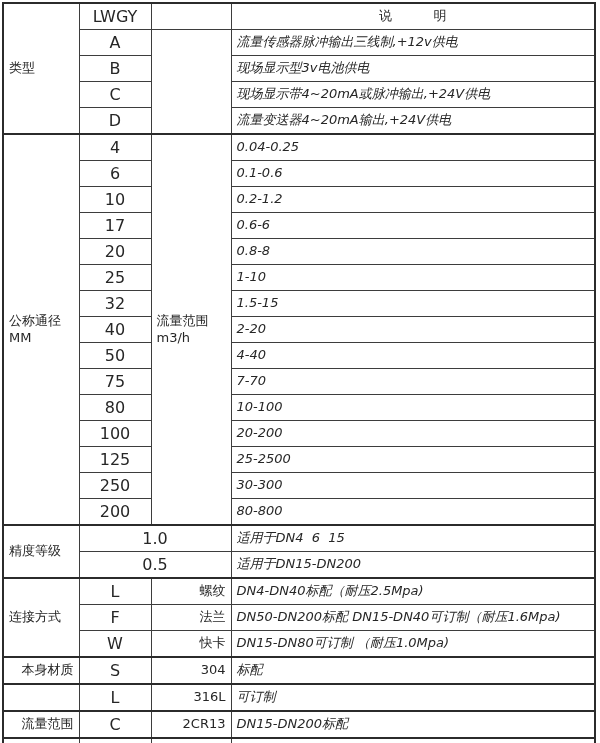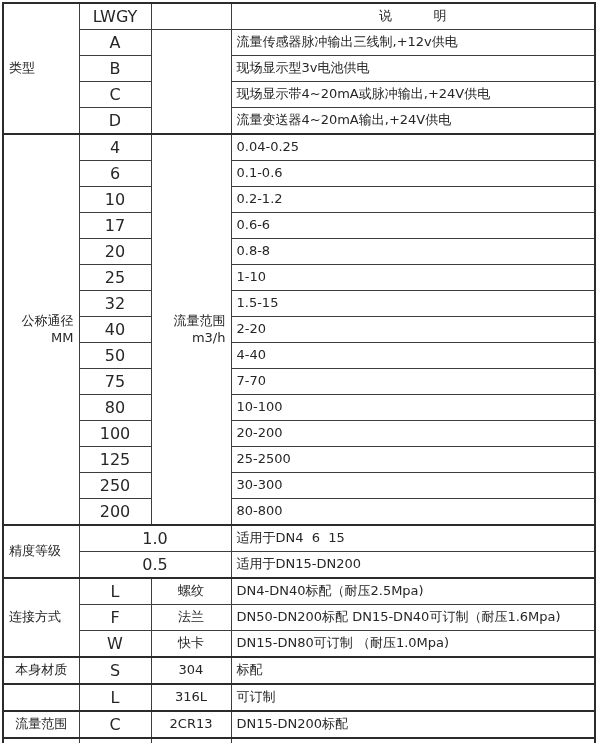--- a/index.html
+++ b/index.html
@@ -29,25 +29,25 @@
     padding: 1px 5px;
     height: 23px;
     overflow: hidden;
     vertical-align: middle;
     background: #ffffff;
   }
   
   tr.sec td { border-top-width: 2px; border-top-color: #2b2b2b; }
 
   .center  { }
-  .left    { text-align: center; }
+  .left    { text-align: right; }
   .code    { text-align: center; font-size: 16px; }
   .pre     { white-space: pre; text-align: center; }
-  .two-line div { text-align: right; }
-  .desc    { white-space: pre; }
+  .two-line div { text-align: left; }
+  .desc    { white-space: pre; font-style: italic; }
 </style>
 </head>
 <body>
 
 <table class="spec-table">
   <colgroup>
     <col style="width:76px">
     <col style="width:72px">
     <col style="width:80px">
     <col style="width:364px">

